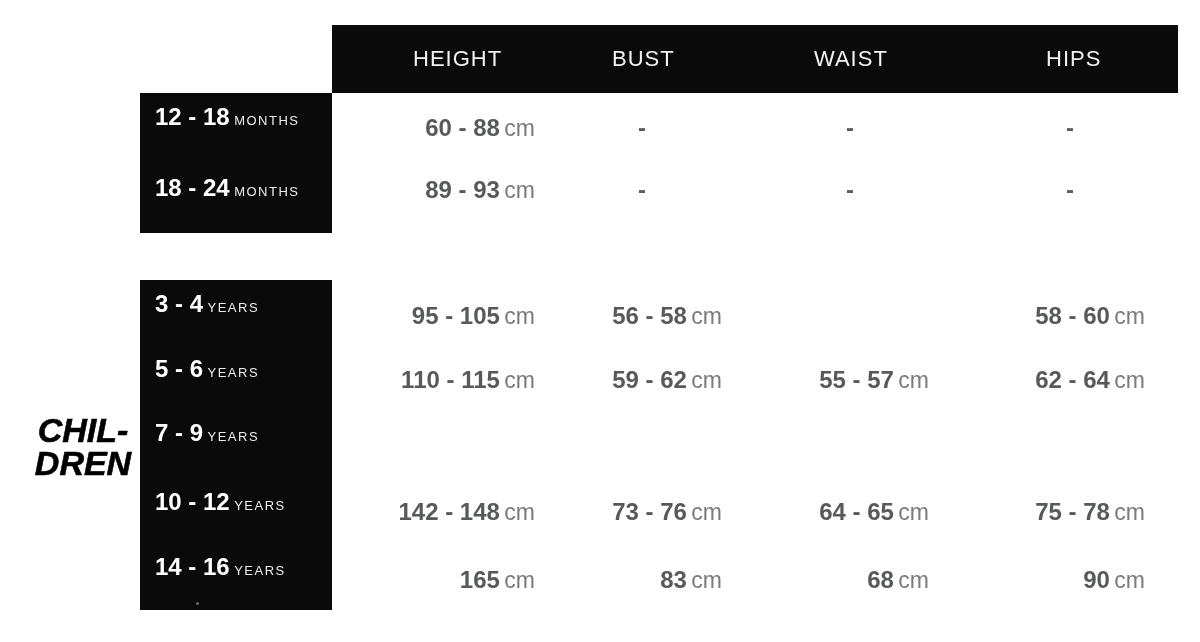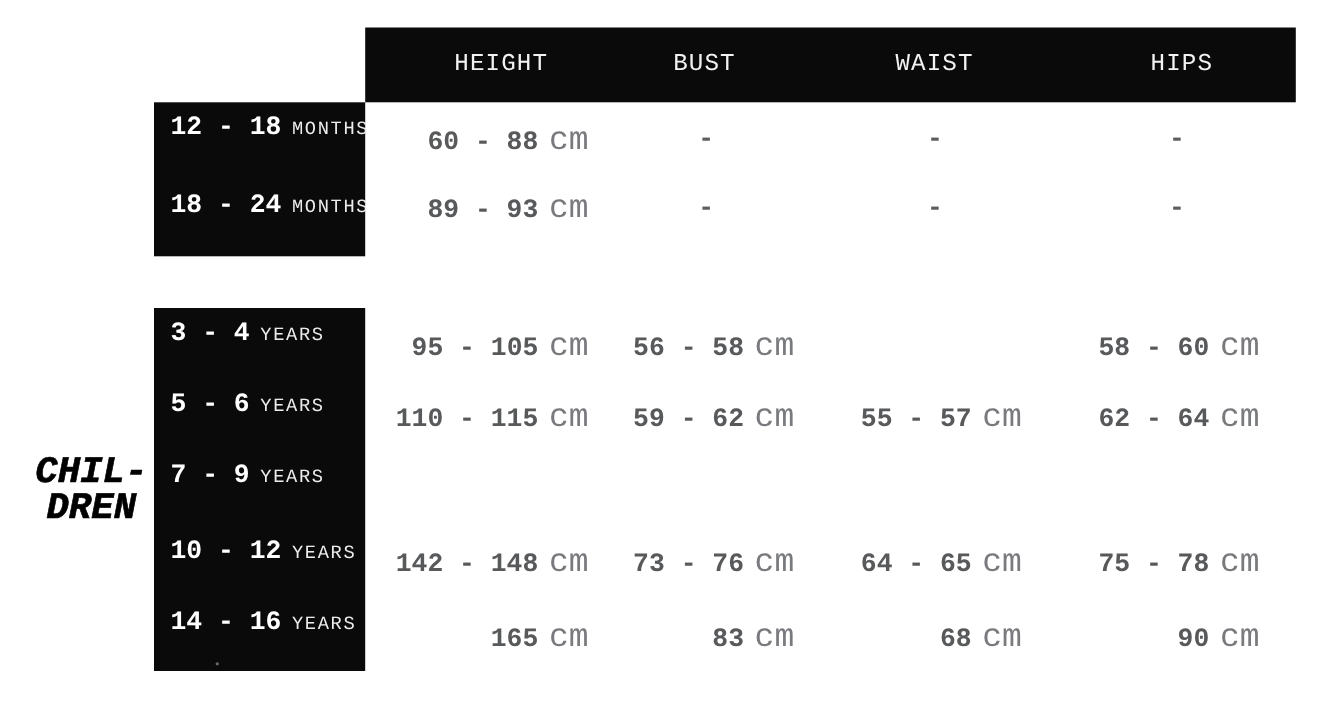--- a/index.html
+++ b/index.html
@@ -1,18 +1,18 @@
 <!DOCTYPE html>
 <html><head>
 <meta charset="utf-8">
 <style>
   html,body{margin:0;padding:0;background:#ffffff;}
   .stage{
     position:relative;width:1200px;height:642px;background:#ffffff;
-    font-family:Liberation Mono, monospace;overflow:hidden;border-radius:13px;
+    font-family:Liberation Sans, sans-serif;overflow:hidden;border-radius:13px;
   }
   .abs{position:absolute;}
   .blackbox{position:absolute;background:#0a0a0a;}
 
   
   .header-bar{left:332px;top:25px;width:846px;height:68px;}
   .hlabel{
     position:absolute;top:0;height:68px;line-height:68px;
     font-size:22px;font-weight:400;letter-spacing:1px;color:#f2f2f2;white-space:nowrap;
   }
@@ -32,32 +32,32 @@
     -webkit-text-stroke:0.6px #000;
   }
   .babies-label{left:0;width:146px;top:138px;line-height:34px;}
   .children-label{left:20px;width:126px;top:414px;}
 
   
   .row-label{
     position:absolute;left:155px;height:30px;line-height:30px;white-space:nowrap;
   }
   .age-range{font-size:24px;font-weight:700;color:#ffffff;}
-  .age-unit{font-size:17px;font-weight:400;color:#ececec;letter-spacing:1.5px;}
+  .age-unit{font-size:13px;font-weight:400;color:#ececec;letter-spacing:1.5px;}
 
   
   .vcell{
     position:absolute;height:30px;line-height:30px;text-align:right;white-space:nowrap;
   }
   .col-height{left:350px;width:185px;}
   .col-bust{left:575px;width:147px;}
   .col-waist{left:780px;width:149px;}
   .col-hips{left:998px;width:147px;}
   .num{font-size:24px;font-weight:700;color:#58595b;}
-  .unit{font-size:30px;font-weight:400;color:#797a7d;}
+  .unit{font-size:23px;font-weight:400;color:#797a7d;}
 
   
   .dash{
     position:absolute;height:30px;line-height:30px;width:40px;text-align:center;
     font-size:24px;font-weight:700;color:#5d5e60;
   }
   .d-bust{left:622px;}
   .d-waist{left:830px;}
   .d-hips{left:1050px;}
 

